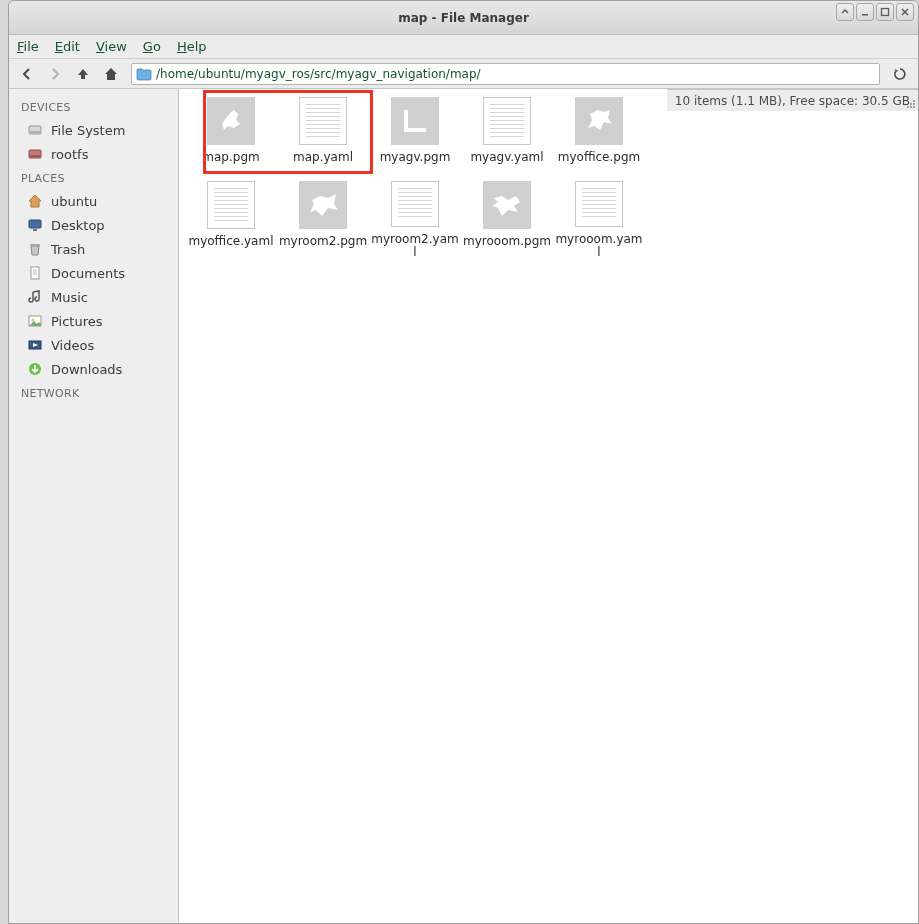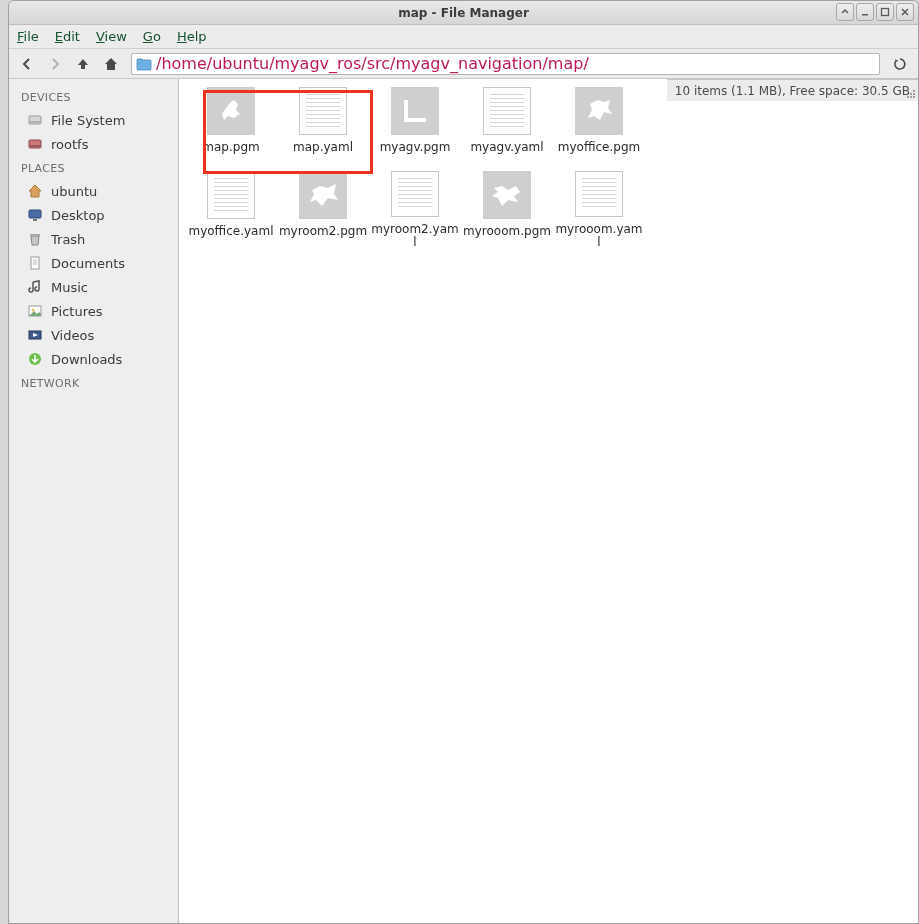--- a/index.html
+++ b/index.html
@@ -1,36 +1,36 @@
 <!DOCTYPE html>
 <html><head>
 <meta charset="utf-8">
 <style>
 * { box-sizing: border-box; margin: 0; padding: 0; font-family: "DejaVu Sans", "Liberation Sans", Arial, sans-serif; }
 body { width: 919px; height: 924px; background: #d7d7d7; overflow: hidden; }
 
 .window { position: absolute; left: 8px; top: 0; width: 911px; height: 924px; background: #ececec; border: 1px solid #9f9f9f; border-radius: 6px 6px 0 0; display: flex; flex-direction: column; }
 
-.titlebar { height: 24px; background: linear-gradient(#e8e8e8, #d6d6d6); border-radius: 6px 6px 0 0; display: flex; align-items: center; justify-content: center; position: relative; border-bottom: 1px solid #bdbdbd; }
+.titlebar { height: 34px; background: linear-gradient(#e8e8e8, #d6d6d6); border-radius: 6px 6px 0 0; display: flex; align-items: center; justify-content: center; position: relative; border-bottom: 1px solid #bdbdbd; }
 .titlebar-title { font-size: 12px; font-weight: bold; color: #3c3c3c; }
 .window-btns { position: absolute; right: 4px; top: 2px; display: flex; gap: 2px; }
 .window-btn { width: 18px; height: 18px; background: linear-gradient(#efefef,#d9d9d9); border: 1px solid #a8a8a8; border-radius: 3px; display:flex; align-items:center; justify-content:center; font-size:10px; color:#5b5b5b; cursor:pointer;}
 .window-btn svg { width:10px; height:10px; }
 
 .menubar { height: 24px; background: #ececec; display: flex; align-items: center; padding: 0 8px; gap: 16px; border-bottom: 1px solid #d0d0d0; }
 .menu-item { font-size: 13px; color: #14532d; cursor: pointer; }
 .menu-item .accel { text-decoration: underline; }
 
 .toolbar { height: 30px; background: #ececec; display: flex; align-items: center; padding: 0 6px; gap: 4px; border-bottom: 1px solid #c6c6c6; }
 .tool-btn { width: 24px; height: 24px; display:flex; align-items:center; justify-content:center; cursor:pointer; border-radius:3px;}
 .tool-btn.disabled { opacity: .35; cursor:default;}
 .tool-btn svg { width:16px; height:16px; fill:#4a4a4a;}
 .toolbar .path-entry { flex:1; height:22px; background:#fff; border:1px solid #b4b4b4; border-radius:2px; display:flex; align-items:center; padding:0 4px; margin-left:4px;}
 .path-folder-icon { width:16px; height:14px; margin-right:4px;}
-.path-text { font-size:16px; color:#be185d; flex:1;}
+.path-text { font-size:12px; color:#14532d; flex:1;}
 .reload-btn { margin-left:4px;}
 
 .body-split { flex:1; display:flex; min-height:0;}
 .sidebar { width: 170px; background:#eeeeee; border-right:1px solid #c0c0c0; padding: 6px 0 0 0; overflow-y:auto;}
 .sb-header { font-size:11px; font-weight:normal; color:#6c6c6c; letter-spacing:.3px; padding:6px 12px 4px; }
 .sb-item { display:flex; align-items:center; gap:8px; padding:4px 12px 4px 18px; font-size:13px; color:#3a3a3a; cursor:pointer;}
 .sb-icon { width:16px; height:16px; display:flex; align-items:center; justify-content:center;}
 .sb-icon svg{width:16px;height:16px;}
 
 .mainarea { flex:1; display:flex; flex-direction:row; background:#ffffff;}

